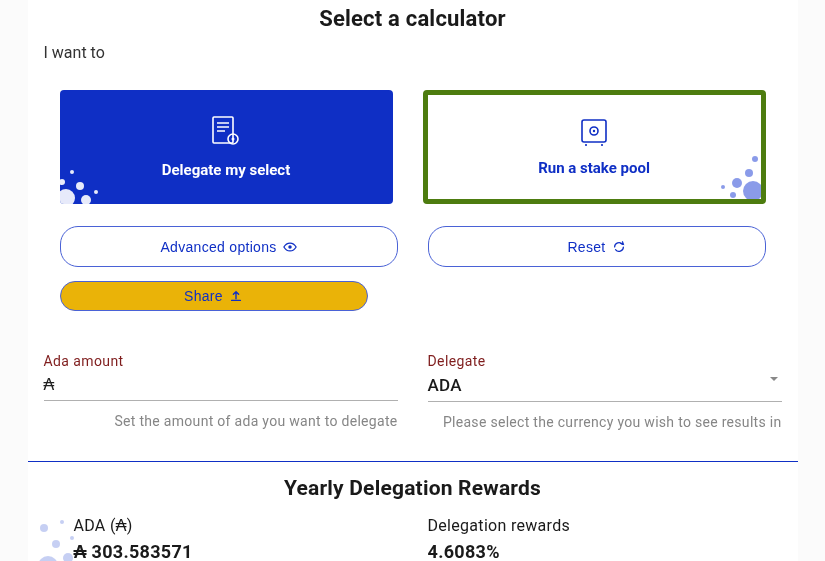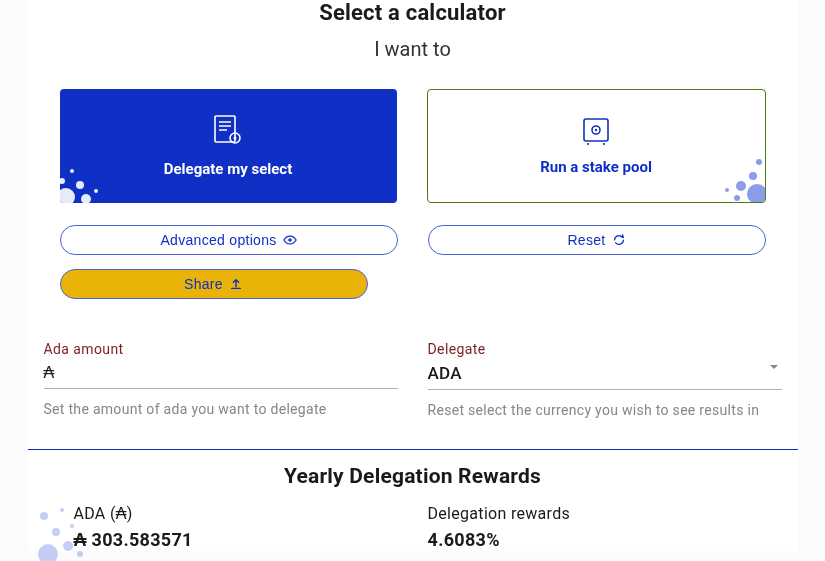--- a/index.html
+++ b/index.html
@@ -15,38 +15,38 @@
     width: 770px;
     margin: 0 auto;
     background: #fff;
     position: relative;
     padding: 0 16px;
   }
   h1 {
     text-align: center;
     font-size: 22px;
     font-weight: 700;
+    padding-top: 6px;
     letter-spacing: 0.2px;
   }
   .subtitle {
-    text-align: center;
-    font-size: 20px;
+    font-size: 16px;
     color: #333;
     margin-top: 12px;
   }
   .cards {
     display: flex;
     gap: 30px;
     margin-top: 28px;
     padding: 0 16px;
   }
   .card {
     flex: 1;
     height: 114px;
-    border: 1px solid #4d7c0f;
+    border: 5px solid #4d7c0f;
     border-radius: 4px;
     display: flex;
     flex-direction: column;
     align-items: center;
     justify-content: center;
     cursor: pointer;
     position: relative;
     overflow: hidden;
   }
   .card.selected {
@@ -80,21 +80,21 @@
     opacity: 0.7;
   }
   .buttons-row {
     display: flex;
     gap: 30px;
     margin-top: 22px;
     padding: 0 16px;
   }
   .pill-btn {
     flex: 1;
-    height: 30px;
+    height: 41px;
     border: 1px solid #4a62d6;
     border-radius: 18px;
     background: #fff;
     color: #0f2fc5;
     font-size: 14px;
     font-weight: 500;
     display: flex;
     align-items: center;
     justify-content: center;
     gap: 6px;
@@ -168,20 +168,21 @@
     border-left: 4px solid transparent;
     border-right: 4px solid transparent;
     border-top: 4px solid #888;
   }
   .field-help {
     font-size: 14px;
     color: #868686;
     margin-top: 10px;
     letter-spacing: 0.3px;
     line-height: 1.5;
+    text-align: right;
   }
   .divider {
     border: none;
     border-top: 1.5px solid #0f2fc5;
     margin-top: 28px;
     margin-left: -16px;
     margin-right: -16px;
   }
   h2 {
     text-align: center;
@@ -300,21 +301,21 @@
         <span class="ada-symbol">₳</span>
       </div>
       <div class="field-help">Set the amount of ada you want to delegate</div>
     </div>
     <div class="field">
       <div class="field-label">Delegate</div>
       <div class="field-input-row">
         <span class="field-input">ADA</span>
         <div class="dropdown-caret"></div>
       </div>
-      <div class="field-help">Reset select the currency you wish to see results in</div>
+      <div class="field-help">Please select the currency you wish to see results in</div>
     </div>
   </div>
 
   <hr class="divider">
 
   <h2>Yearly Delegation Rewards</h2>
 
   <div class="results-row">
     <svg class="dots-results" viewBox="0 0 56 70">
       <circle cx="14" cy="56" r="10" fill="#8ea0e8"></circle>

